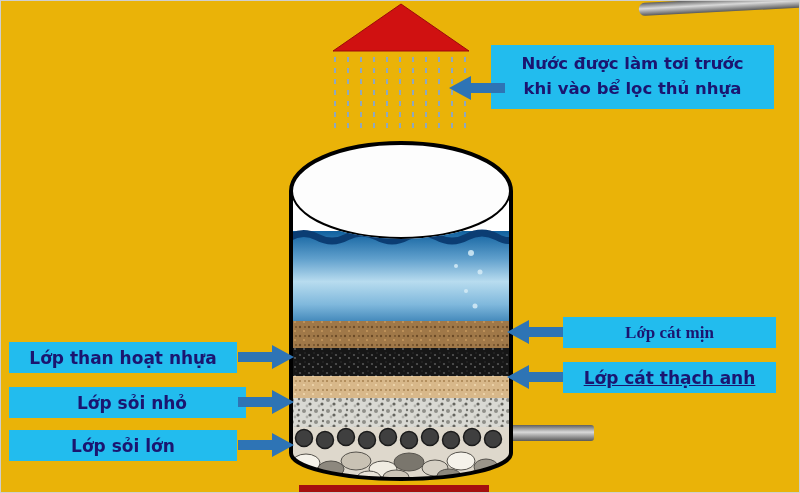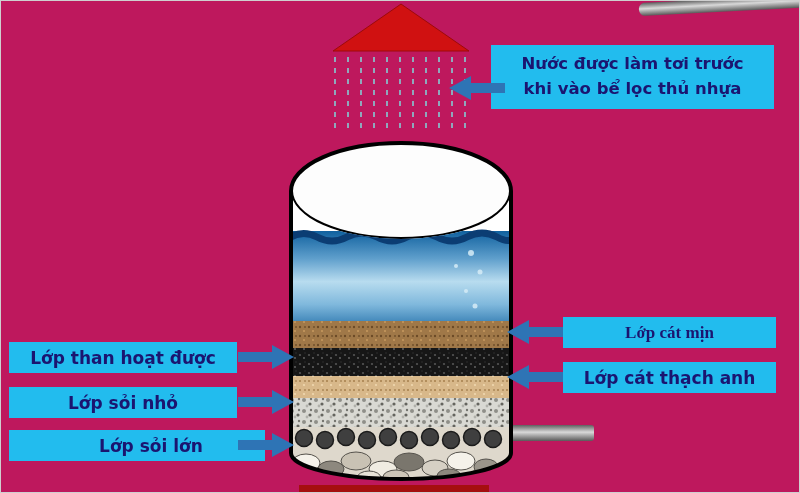--- a/index.html
+++ b/index.html
@@ -9,21 +9,21 @@
     --spray-red:#d01111;
     --red-base:#a50f0f;
     --sand-fine:#a07848;
     --carbon:#161616;
     --quartz-sand:#d8b88a;
     --gravel-small:#d9d9d3;
     --pebble-base:#ded8cc;
   }
   html,body{margin:0;padding:0;background:#ffffff;}
   .stage{
-    position:relative;width:800px;height:493px;background:#be185d;
+    position:relative;width:800px;height:493px;background:#eab308;
     border:1px solid #cfcfcf;box-sizing:border-box;overflow:hidden;
     font-family:"DejaVu Sans","Liberation Sans",sans-serif;
   }
   .scene{position:absolute;left:0;top:0;}
   .label-box{
     position:absolute;background:var(--label-bg);color:var(--label-text);
     font-weight:bold;font-size:17px;display:flex;align-items:center;
     justify-content:center;text-align:center;user-select:none;
   }
   .note-box{flex-direction:column;line-height:1.5;font-size:16.5px;}
@@ -176,56 +176,56 @@
     <span>Nước được làm tơi trước</span>
     <span>khi vào bể lọc thủ nhựa</span>
   </div>
   <div class="arrow" style="left:448px;top:74px;">
     <svg width="56" height="26" viewBox="0 0 56 26">
       <polygon points="56,8 22,8 22,1 0,13 22,25 22,18 56,18" style="fill:var(--arrow)"></polygon>
     </svg>
   </div>
 
   <div class="label-box" style="left:8px;top:341px;width:228px;height:31px;">
-    <span>Lớp than hoạt được</span>
+    <span>Lớp than hoạt nhựa</span>
   </div>
   <div class="arrow" style="left:237px;top:343px;">
     <svg width="56" height="26" viewBox="0 0 56 26">
       <polygon points="0,8 34,8 34,1 56,13 34,25 34,18 0,18" style="fill:var(--arrow)"></polygon>
     </svg>
   </div>
 
-  <div class="label-box" style="left:8px;top:386px;width:228px;height:31px;">
+  <div class="label-box" style="left:8px;top:386px;width:228px;height:31px;padding-left:9px;">
     <span>Lớp sỏi nhỏ</span>
   </div>
   <div class="arrow" style="left:237px;top:388px;">
     <svg width="56" height="26" viewBox="0 0 56 26">
       <polygon points="0,8 34,8 34,1 56,13 34,25 34,18 0,18" style="fill:var(--arrow)"></polygon>
     </svg>
   </div>
 
-  <div class="label-box" style="left:8px;top:429px;width:228px;height:31px;padding-left:28px;">
+  <div class="label-box" style="left:8px;top:429px;width:228px;height:31px;">
     <span>Lớp sỏi lớn</span>
   </div>
   <div class="arrow" style="left:237px;top:431px;">
     <svg width="56" height="26" viewBox="0 0 56 26">
       <polygon points="0,8 34,8 34,1 56,13 34,25 34,18 0,18" style="fill:var(--arrow)"></polygon>
     </svg>
   </div>
 
   <div class="label-box" style="left:562px;top:316px;width:213px;height:31px;font-family:Liberation Serif, serif;">
     <span>Lớp cát mịn</span>
   </div>
   <div class="arrow" style="left:506px;top:318px;">
     <svg width="56" height="26" viewBox="0 0 56 26">
       <polygon points="56,8 22,8 22,1 0,13 22,25 22,18 56,18" style="fill:var(--arrow)"></polygon>
     </svg>
   </div>
 
-  <div class="label-box" style="left:562px;top:361px;width:213px;height:31px;">
+  <div class="label-box" style="left:562px;top:361px;width:213px;height:31px;text-decoration:underline;">
     <span>Lớp cát thạch anh</span>
   </div>
   <div class="arrow" style="left:506px;top:363px;">
     <svg width="56" height="26" viewBox="0 0 56 26">
       <polygon points="56,8 22,8 22,1 0,13 22,25 22,18 56,18" style="fill:var(--arrow)"></polygon>
     </svg>
   </div>
 
 
 </div>

